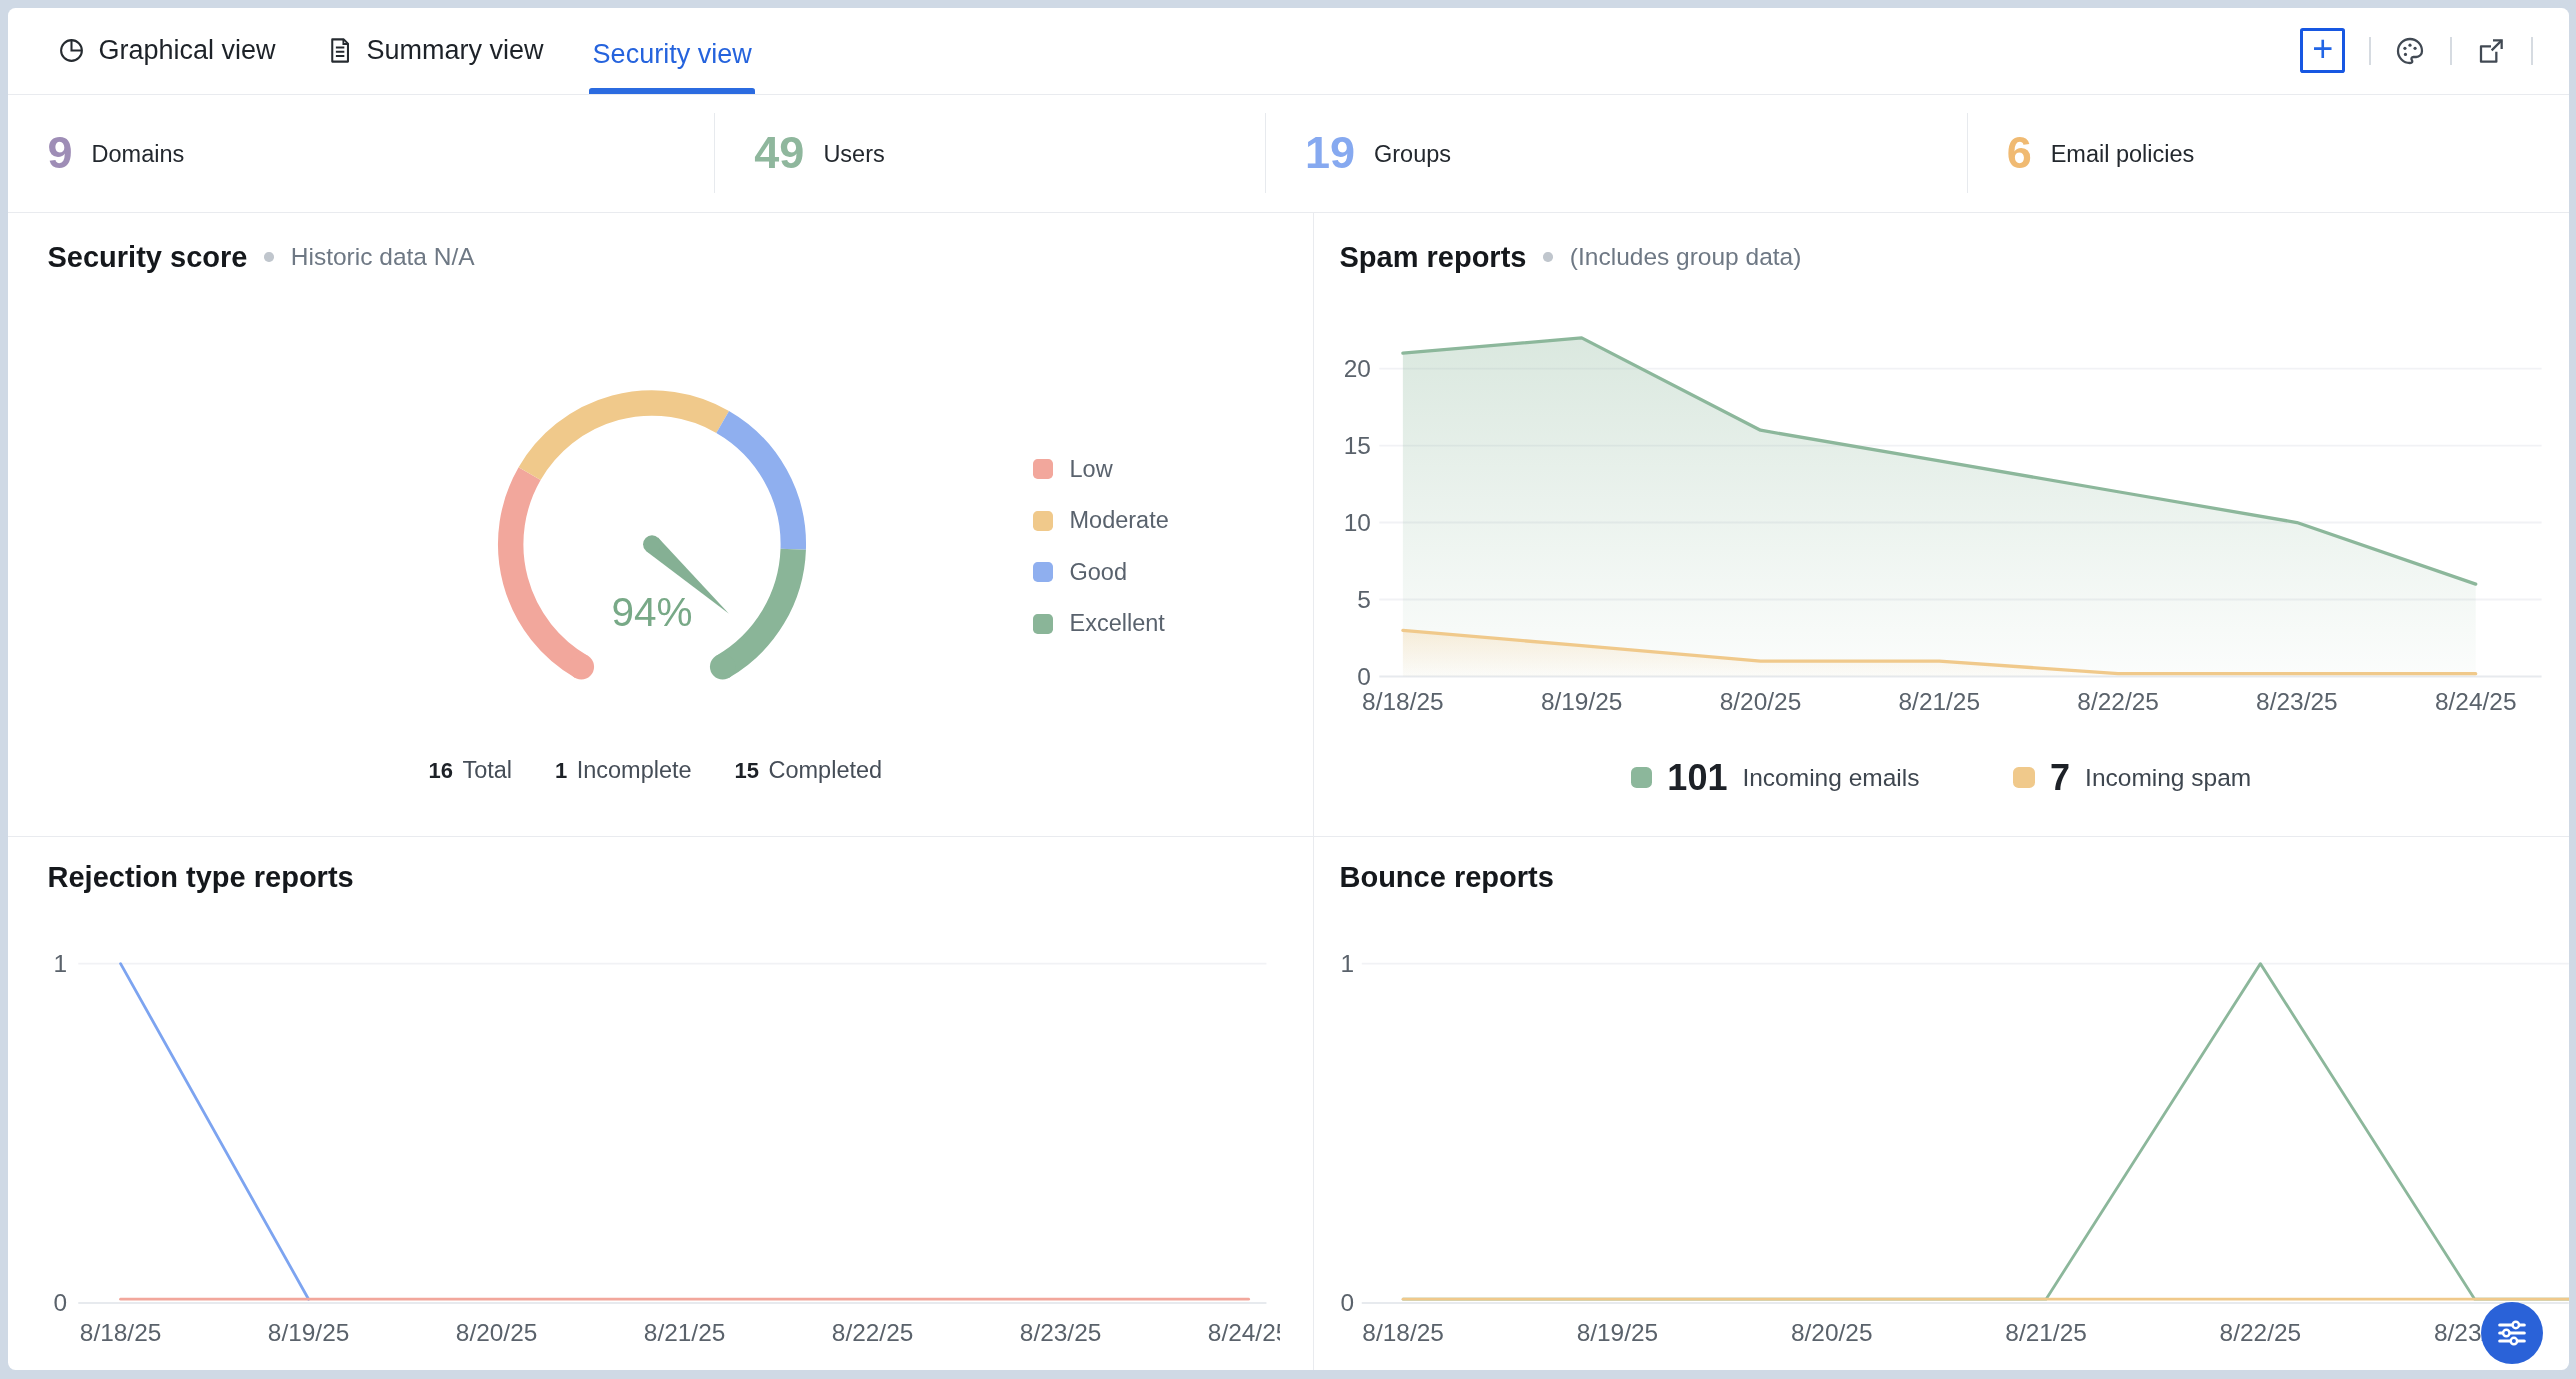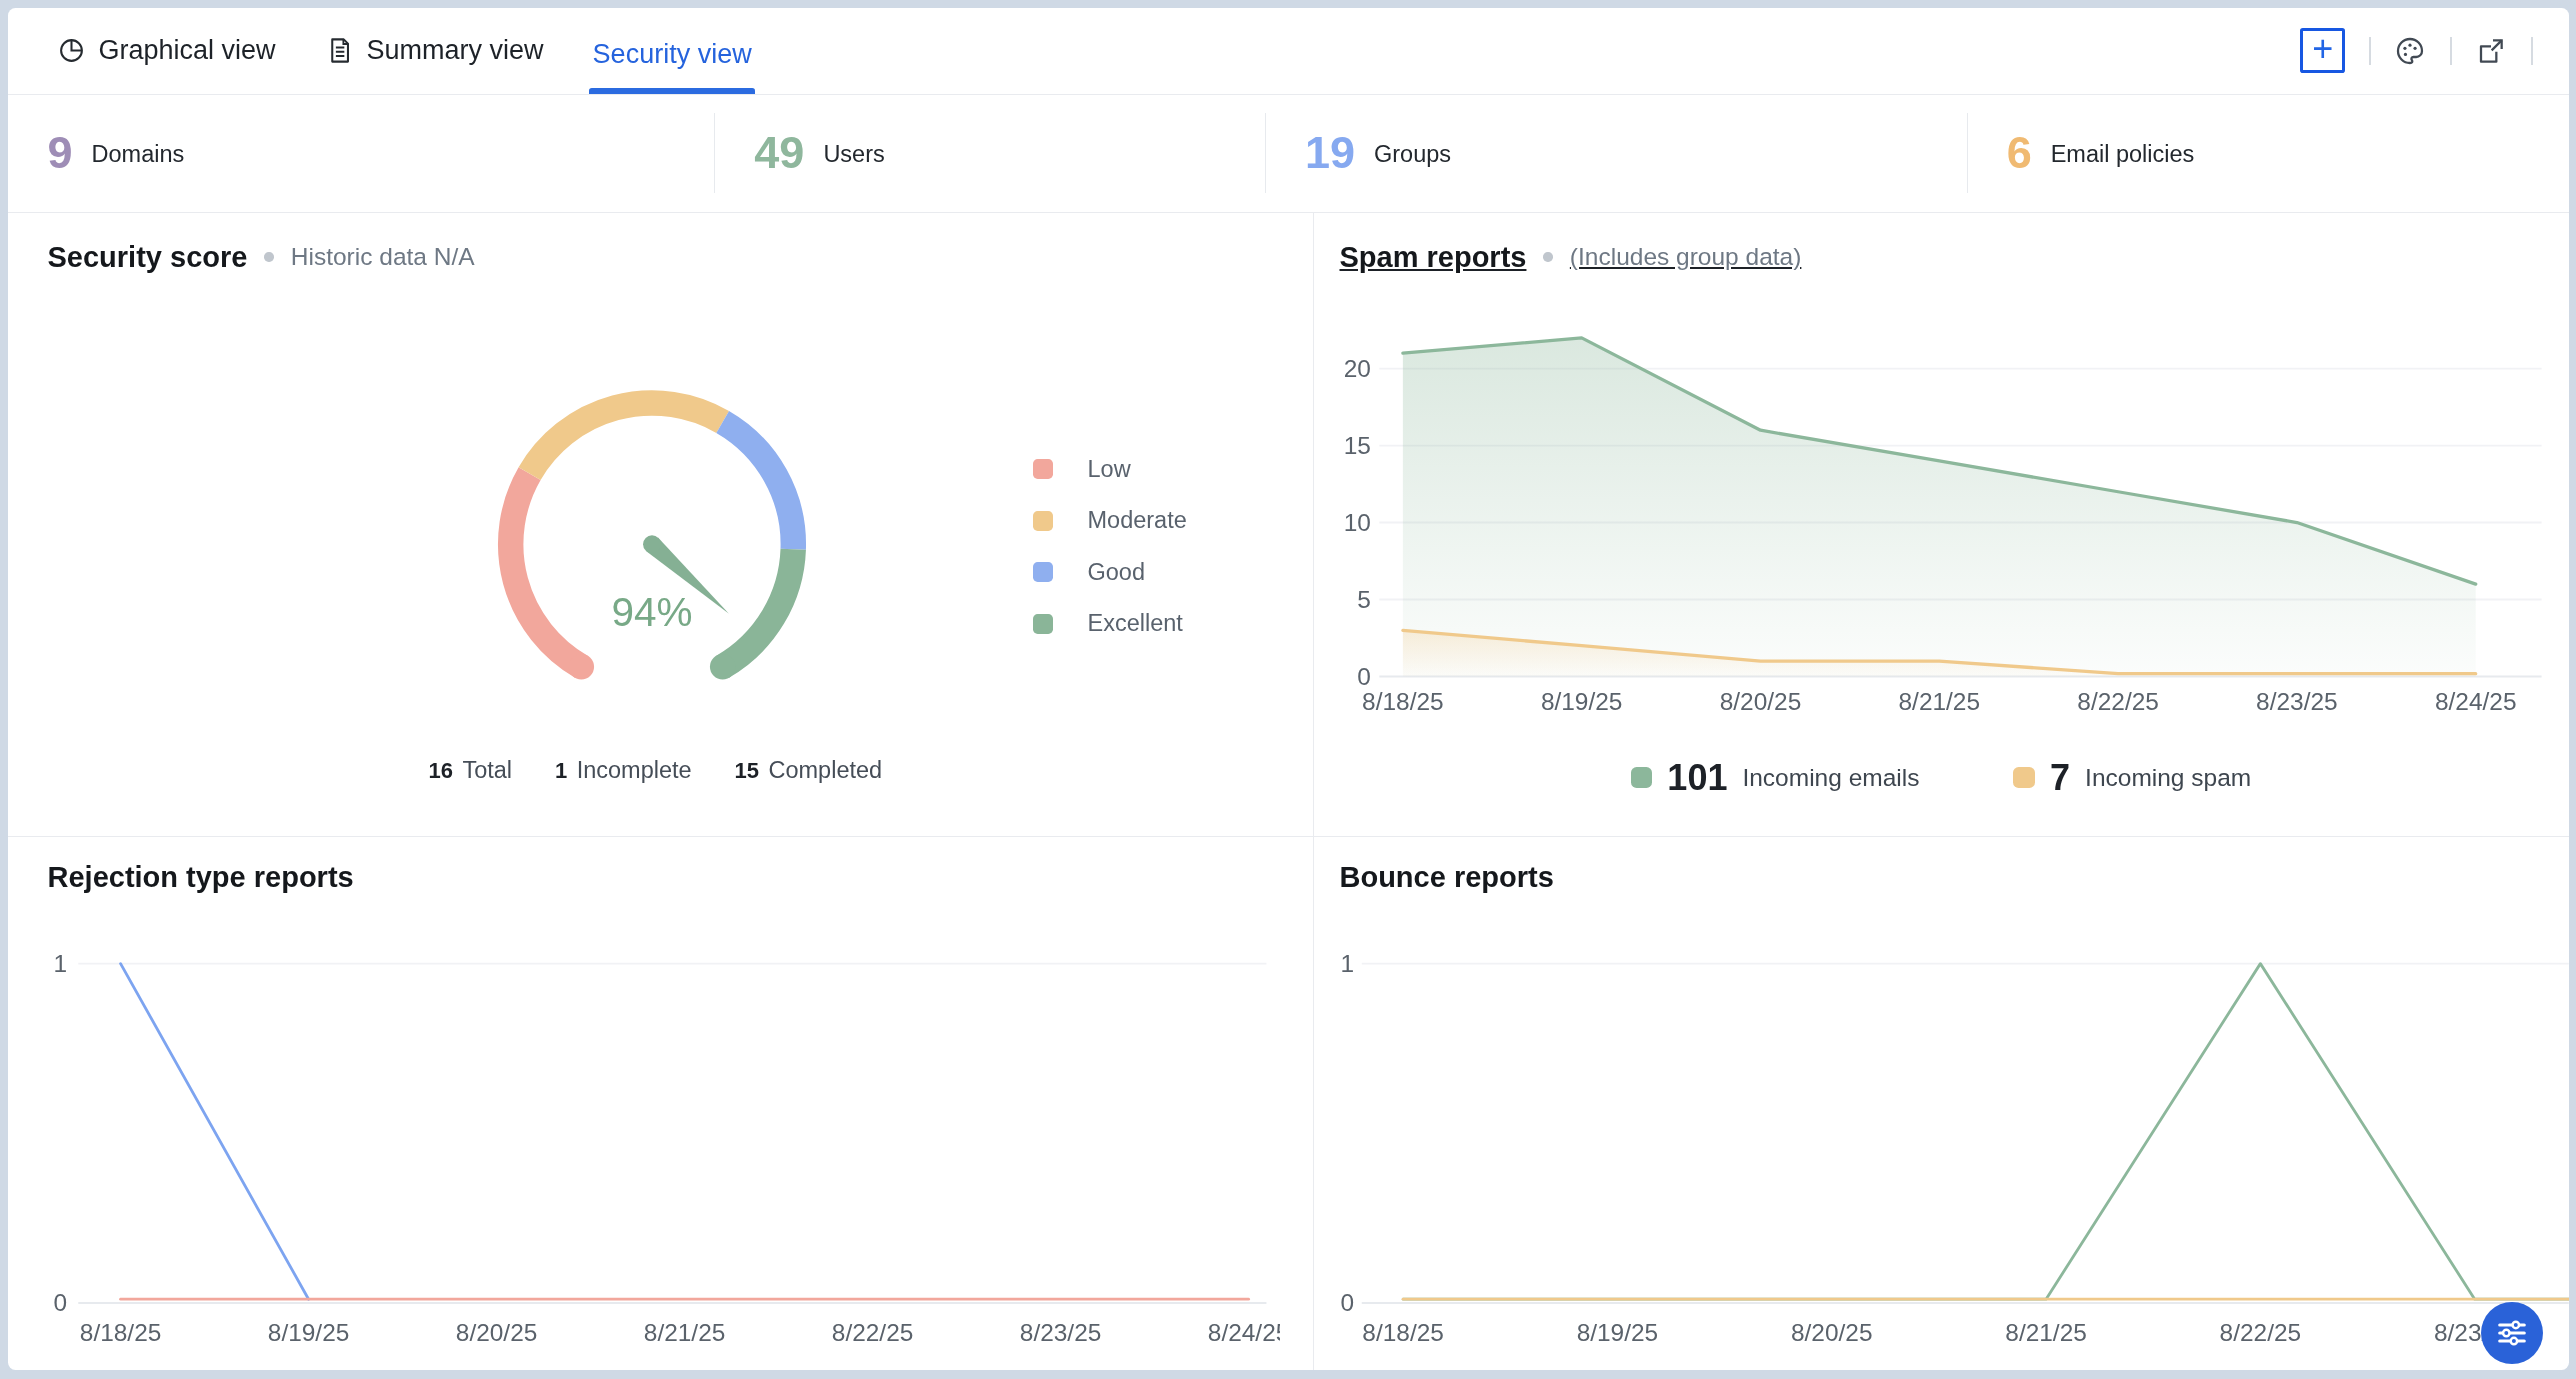--- a/index.html
+++ b/index.html
@@ -57,21 +57,21 @@
   .cell.right{border-left:0.9px solid #e9ebef;}
   .cell.bottom{border-top:0.9px solid #e9ebef;}
   .title-row{position:absolute;display:flex;align-items:center;gap:17px;}
   .card-title{font-size:29px;font-weight:700;color:#15181c;}
   .note-dot{width:9.4px;height:9.4px;border-radius:50%;background:#c0c6cd;}
   .card-note{font-size:24.5px;color:#6e7884;}
   
   .gauge-svg{position:absolute;left:465px;top:157px;width:358px;height:358px;}
   .gauge-val{font-size:43px;fill:#78a987;font-weight:500;}
   .gauge-legend{position:absolute;left:1025px;top:243px;}
-  .legend-item{display:flex;align-items:center;gap:35px;margin-bottom:24.5px;text-align:right;}
+  .legend-item{display:flex;align-items:center;gap:17px;margin-bottom:24.5px;text-align:right;}
   .swatch{width:20px;height:20px;border-radius:4.7px;}
   .legend-text{font-size:23.5px;color:#59626d;}
   .totals{position:absolute;left:421px;top:544px;display:flex;gap:43px;align-items:baseline;}
   .total-item{display:flex;align-items:baseline;gap:9.4px;}
   .total-value{font-size:22px;font-weight:700;color:#1d2127;}
   .total-label{font-size:23.5px;color:#454d57;}
   
   .chart-svg{position:absolute;display:block;}
   .ax{font-size:26px;fill:#5a626b;}
   #spam-chart{left:23.5px;top:102px;width:1214px;height:419px;}
@@ -206,21 +206,21 @@
           <span class="total-label">Incomplete</span>
         </div>
         <div class="total-item">
           <span class="total-value">15</span>
           <span class="total-label">Completed</span>
         </div>
       </div>
     </div>
 
     <div class="cell right">
-      <div class="title-row" style="left:26px;top:28px;text-decoration:underline;">
+      <div class="title-row" style="left:26px;top:28px;">
         <span class="card-title">Spam reports</span>
         <span class="note-dot"></span>
         <span class="card-note">(Includes group data)</span>
       </div>
       <svg id="spam-chart" class="chart-svg" viewBox="0 0 1290 445">
           <line x1="45" y1="384.0" x2="1280" y2="384.0" stroke="#e7eaee" stroke-width="2"></line>
           <text x="36" y="393.0" text-anchor="end" class="ax">0</text>
           <line x1="45" y1="302.2" x2="1280" y2="302.2" stroke="#f1f2f5" stroke-width="2"></line>
           <text x="36" y="311.2" text-anchor="end" class="ax">5</text>
           <line x1="45" y1="220.4" x2="1280" y2="220.4" stroke="#f1f2f5" stroke-width="2"></line>

